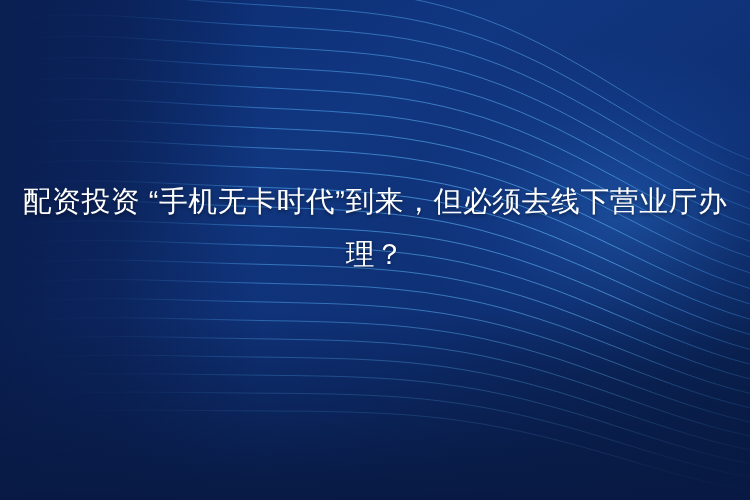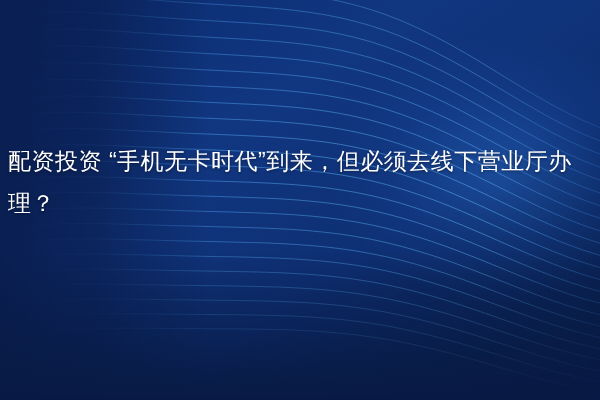--- a/index.html
+++ b/index.html
@@ -42,20 +42,21 @@
     left: 0; top: 0;
     width: 600px; height: 400px;
   }
   #headline {
     position: absolute;
     left: 0;
     top: 140px;
     width: 600px;
     padding: 0 8px;
     box-sizing: border-box;
+    text-align: center;
     color: #ffffff;
     font-size: 23px;
     line-height: 42px;
     letter-spacing: 0.5px;
     font-weight: 500;
     text-shadow: 0 1px 3px rgba(0,0,0,0.45);
     white-space: normal;
   }
 </style>
 </head>

